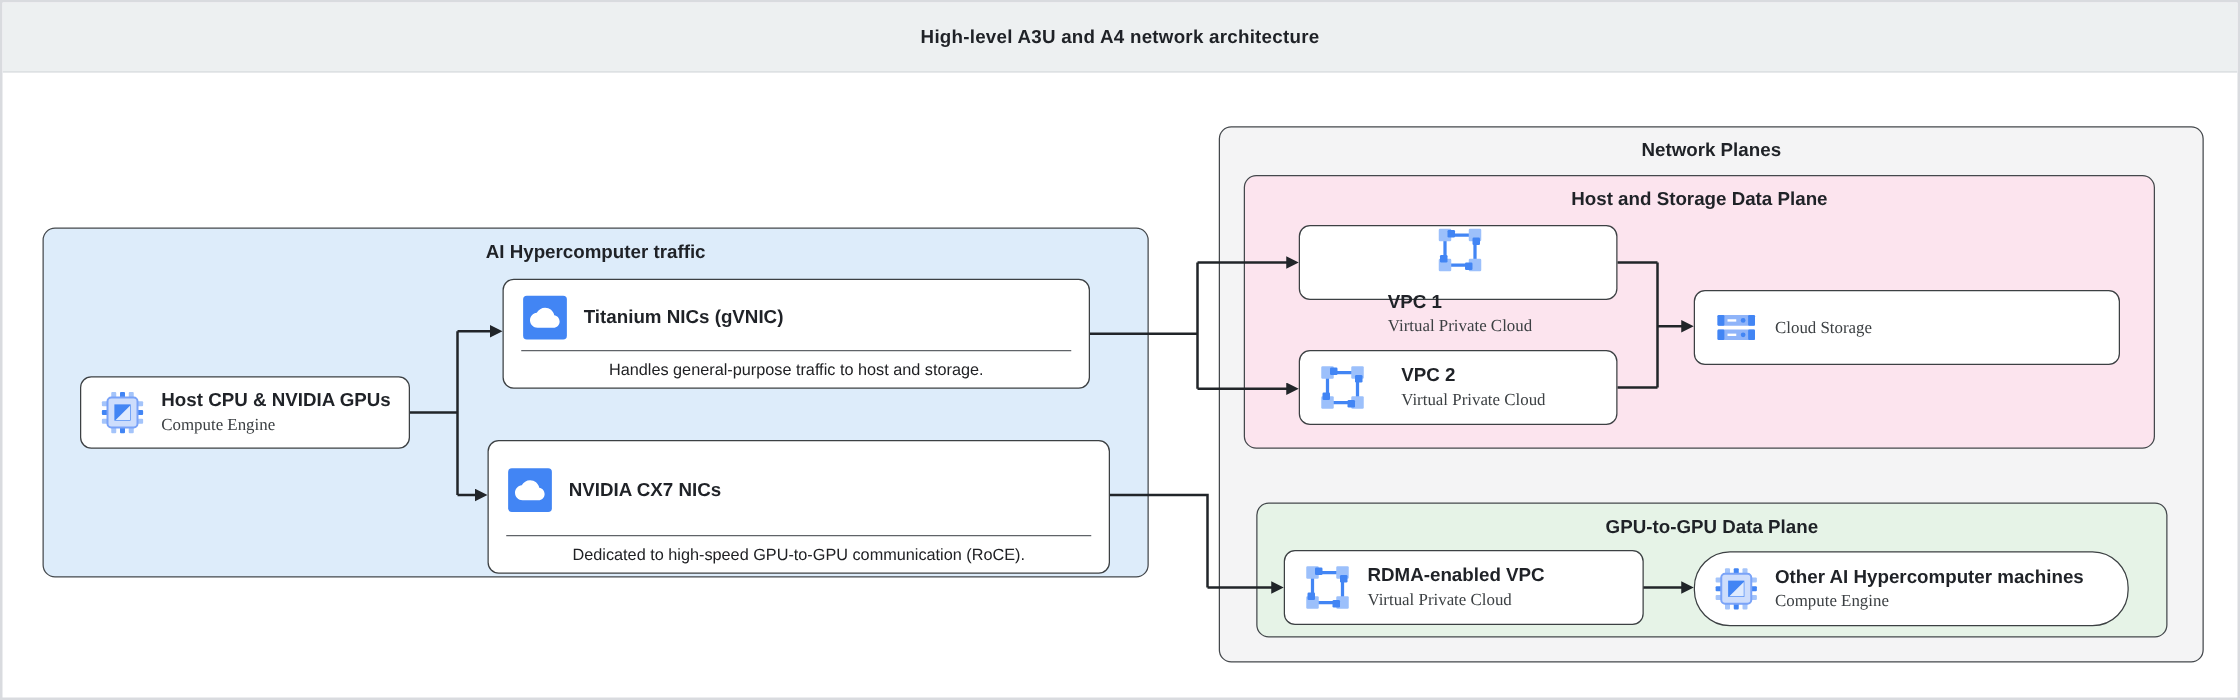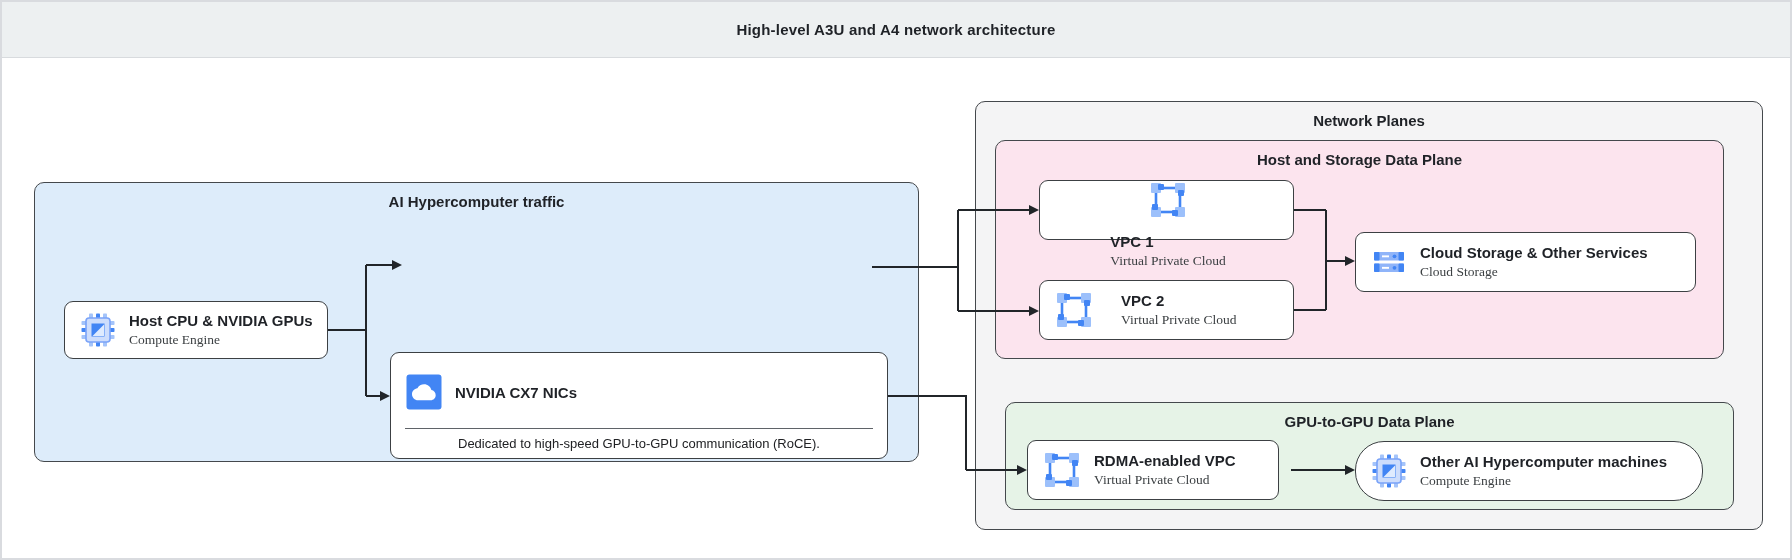--- a/index.html
+++ b/index.html
@@ -39,21 +39,21 @@
   .nic-desc{flex:0 0 29px;display:flex;align-items:center;justify-content:center;
     font-size:13px;color:#202124;white-space:nowrap;}
   svg.wires{position:absolute;left:0;top:0;pointer-events:none;}
   
   #n-host{left:62px;top:299px;width:264px;height:58px;}
   #n-titanium{left:400px;top:221px;width:470px;height:88px;}
   #n-cx7{left:388px;top:350px;width:498px;height:107px;}
   #n-vpc1{left:1037px;top:178px;width:255px;height:60px;flex-direction:column;}
   #n-vpc2{left:1037px;top:278px;width:255px;height:60px;gap:28px;}
   #n-storage{left:1353px;top:230px;width:341px;height:60px;}
-  #n-rdma{left:1025px;top:438px;width:252px;height:60px;}
+  #n-rdma{left:1025px;top:438px;width:288px;height:60px;}
   #n-other{left:1353px;top:439px;width:348px;height:60px;border-radius:29px;}
 </style>
 </head>
 <body>
 
 <div class="page">
 
   <div class="header">
     <div class="title">High-level A3U and A4 network architecture</div>
   </div>
@@ -115,20 +115,33 @@
     <rect x="11.5" y="11.5" width="13" height="13" fill="#4285f4"></rect>
     <path d="M12.5 24 L24 12.5 L24 24 Z" fill="#e8f0fe" opacity="0.95"></path>
   </svg>
       </span>
     <div class="txt">
       <div class="t">Host CPU &amp; NVIDIA GPUs</div>
       <div class="s">Compute Engine</div>
     </div>
   </div>
 
+  <div class="node nic" id="n-titanium">
+    <div class="nic-top">
+      <span class="icon">
+          <svg width="36" height="36" viewBox="0 0 36 36">
+    <rect x="0.5" y="0.5" width="35" height="35" rx="3" fill="#4285f4"></rect>
+    <path fill="#ffffff" d="M25.4 16.1C24.7 12.7 21.7 10.2 18.1 10.2c-2.9 0-5.4 1.6-6.7 4c-3 .3-5.4 2.9-5.4 6c0 3.3 2.7 6 6 6h12.7c2.8 0 5-2.2 5-5C29.7 18.5 27.8 16.4 25.4 16.1z"></path>
+  </svg>
+        </span>
+      <div class="t">Titanium NICs (gVNIC)</div>
+    </div>
+    <div class="nic-div"></div>
+    <div class="nic-desc">Handles general-purpose traffic to host and storage.</div>
+  </div>
 
   <div class="node nic" id="n-cx7">
     <div class="nic-top">
       <span class="icon">
           <svg width="36" height="36" viewBox="0 0 36 36">
     <rect x="0.5" y="0.5" width="35" height="35" rx="3" fill="#4285f4"></rect>
     <path fill="#ffffff" d="M25.4 16.1C24.7 12.7 21.7 10.2 18.1 10.2c-2.9 0-5.4 1.6-6.7 4c-3 .3-5.4 2.9-5.4 6c0 3.3 2.7 6 6 6h12.7c2.8 0 5-2.2 5-5C29.7 18.5 27.8 16.4 25.4 16.1z"></path>
   </svg>
         </span>
       <div class="t">NVIDIA CX7 NICs</div>
@@ -204,21 +217,20 @@
     <rect x="11" y="11.4" width="7" height="1.9" fill="#ffffff"></rect>
     <circle cx="23.5" cy="12.3" r="1.9" fill="#4285f4"></circle>
     <rect x="3" y="19.5" width="30" height="8.5" rx="1" fill="#8fb4f9"></rect>
     <rect x="3" y="19.5" width="5.5" height="8.5" rx="1" fill="#4285f4"></rect>
     <rect x="27.5" y="19.5" width="5.5" height="8.5" rx="1" fill="#4285f4"></rect>
     <rect x="11" y="22.9" width="7" height="1.9" fill="#ffffff"></rect>
     <circle cx="23.5" cy="23.8" r="1.9" fill="#4285f4"></circle>
   </svg>
       </span>
     <div class="txt">
-      <div class="t">Cloud Storage &amp; Other Services</div>
       <div class="s">Cloud Storage</div>
     </div>
   </div>
 
   <div class="node card" id="n-rdma">
     <span class="icon">
         <svg width="38" height="38" viewBox="0 0 38 38">
     <g stroke="#4285f4" stroke-width="2.6">
       <line x1="7" y1="7" x2="31" y2="7"></line>
             <line x1="7" y1="31" x2="31" y2="31"></line>

